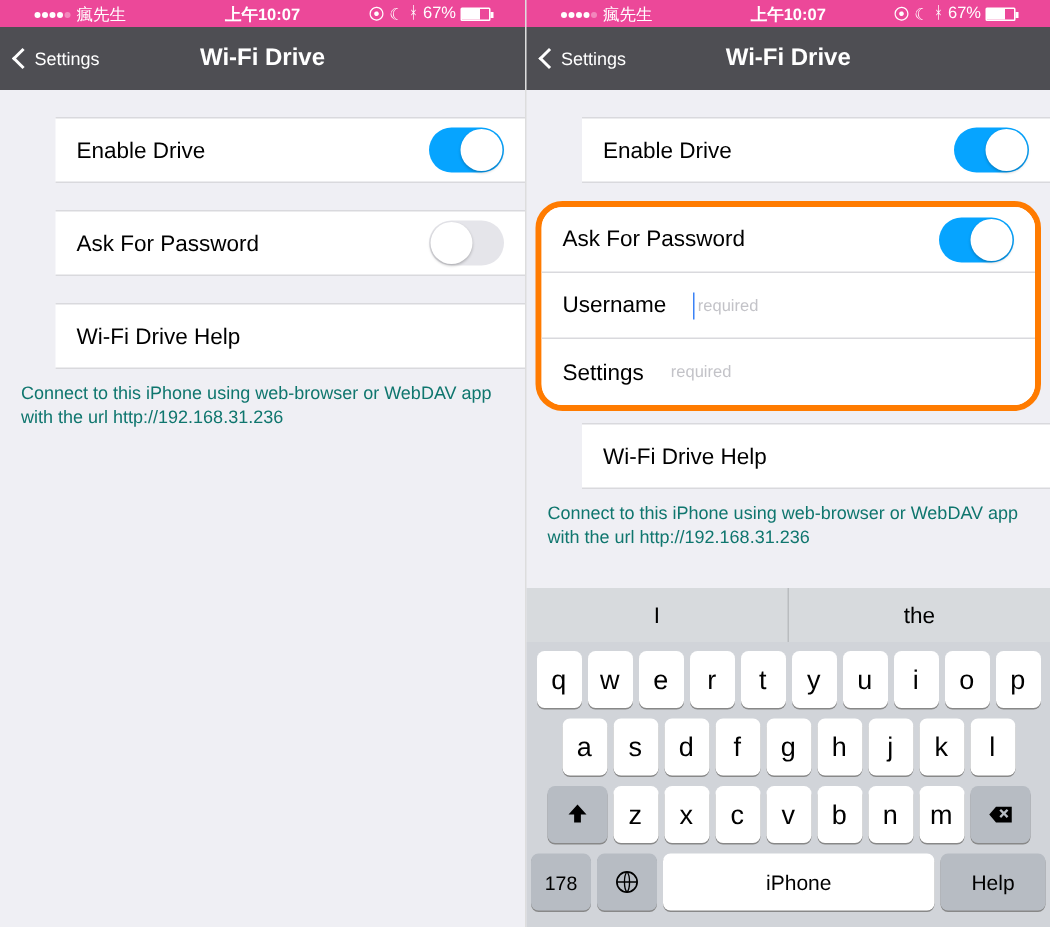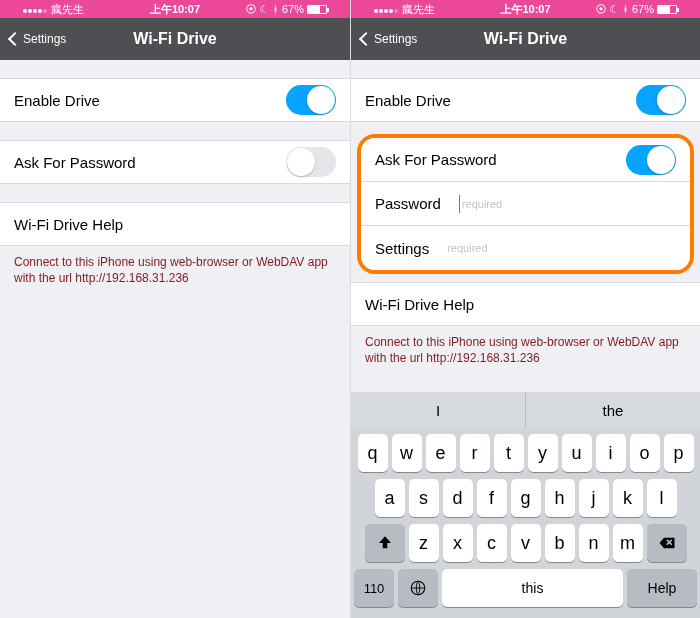--- a/index.html
+++ b/index.html
@@ -18,30 +18,30 @@
   .batt:after { content:""; position:absolute; right:-3px; top:2px; width:2px; height:4px; background:#fff; }
   .batt i { display:block; height:100%; width:67%; background:#fff; }
 
   
   .nav { height: 42px; background: #4e4e53; color:#fff; display:flex; align-items:center; padding:0 10px; position:relative; }
   .nav .back { display:flex; align-items:center; gap:3px; font-size:12px; }
   .nav .chev { width:10px; height:10px; border-left:2px solid #fff; border-bottom:2px solid #fff; transform:rotate(45deg); }
   .nav .title { position:absolute; left:50%; transform:translateX(-50%); font-size:16px; font-weight:600; }
 
   
-  .group { margin-top: 18px; }
+  .group { margin-top: 18px; padding-left: 37px; }
   .group.tight { margin-top: 8px; }
   .row { background:#fff; min-height:44px; display:flex; align-items:center; padding:0 14px; font-size:15px; color:#000; border-top:1px solid #d9d9dd; border-bottom:1px solid #d9d9dd; justify-content:space-between; }
   .row + .row { border-top:none; }
   .row .label { flex:0 0 auto; }
   .row input[type=text] { flex:1; margin-left:18px; border:none; font-size:11px; outline:none; background:transparent; }
   .row input::placeholder { color:#c3c3c8; }
   .caret { display:inline-block; width:1px; height:18px; background:#3b82f6; margin-left:18px; }
 
-  .footer { padding:8px 14px 0; font-size:12px; color:#7f1d1d; line-height:1.35; }
+  .footer { padding:8px 14px 0; font-size:12px; color:#0f766e; line-height:1.35; }
 
   
   .tgl { width:50px; height:30px; border-radius:15px; position:relative; }
   .tgl.on { background:#34c759; background:#30c2ff; background:#2aa7ee; background:#1fa0ff; }
   .tgl.on { background:#1fa0ff; }
   .tgl.on { background:#2aa7ee; }
   .tgl.on { background:#1fa0ff; }
   .tgl.on { background:#0a84ff; }
   .tgl.on { background:#1fa0ff; }
   .tgl.on { background:#26a7ff; }
@@ -211,21 +211,21 @@
   </div>
 
   <div class="hl">
     <div class="row">
       <span class="label">Ask For Password</span>
       <span class="tgl on">
             <i></i>
           </span>
     </div>
     <div class="row">
-      <span class="label">Password</span>
+      <span class="label">Username</span>
       <span class="caret"></span>
       <input type="text" style="margin-left: 2px;" placeholder="required">
     </div>
     <div class="row">
       <span class="label">Settings</span>
       <input type="text" placeholder="required" style="">
     </div>
   </div>
 
   <div class="group tight">
@@ -277,27 +277,27 @@
         <div class="key ch">b</div>
         <div class="key ch">n</div>
         <div class="key ch">m</div>
         <div class="key fn">
           <svg viewBox="0 0 24 24">
                 <path d="M22 5H8l-6 7 6 7h14V5zm-9.5 10L11 13.5 13.5 11 11 8.5 12.5 7 15 9.5 17.5 7 19 8.5 16.5 11 19 13.5 17.5 15 15 12.5 12.5 15z" fill="#000"></path>
               </svg>
         </div>
       </div>
       <div class="kbrow bottom">
-        <div class="key nums">110</div>
+        <div class="key nums">178</div>
         <div class="key globe">
           <svg viewBox="0 0 24 24" width="18" height="18">
                 <circle cx="12" cy="12" r="9" fill="none" stroke="#000" stroke-width="1.5"></circle>
                 <path d="M3 12h18M12 3c3 3 3 15 0 18M12 3c-3 3-3 15 0 18" fill="none" stroke="#000" stroke-width="1.2"></path>
               </svg>
         </div>
-        <div class="key space">this</div>
+        <div class="key space">iPhone</div>
         <div class="key next">Help</div>
       </div>
     </div>
   </div>
 </div>
 
 </div>
 
 </body></html>

